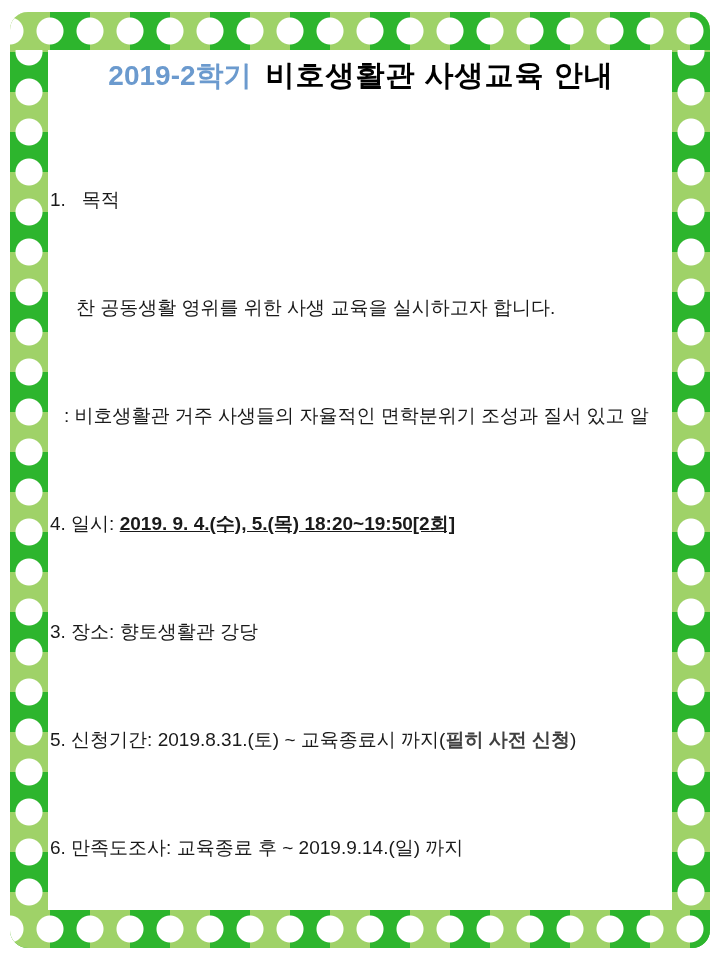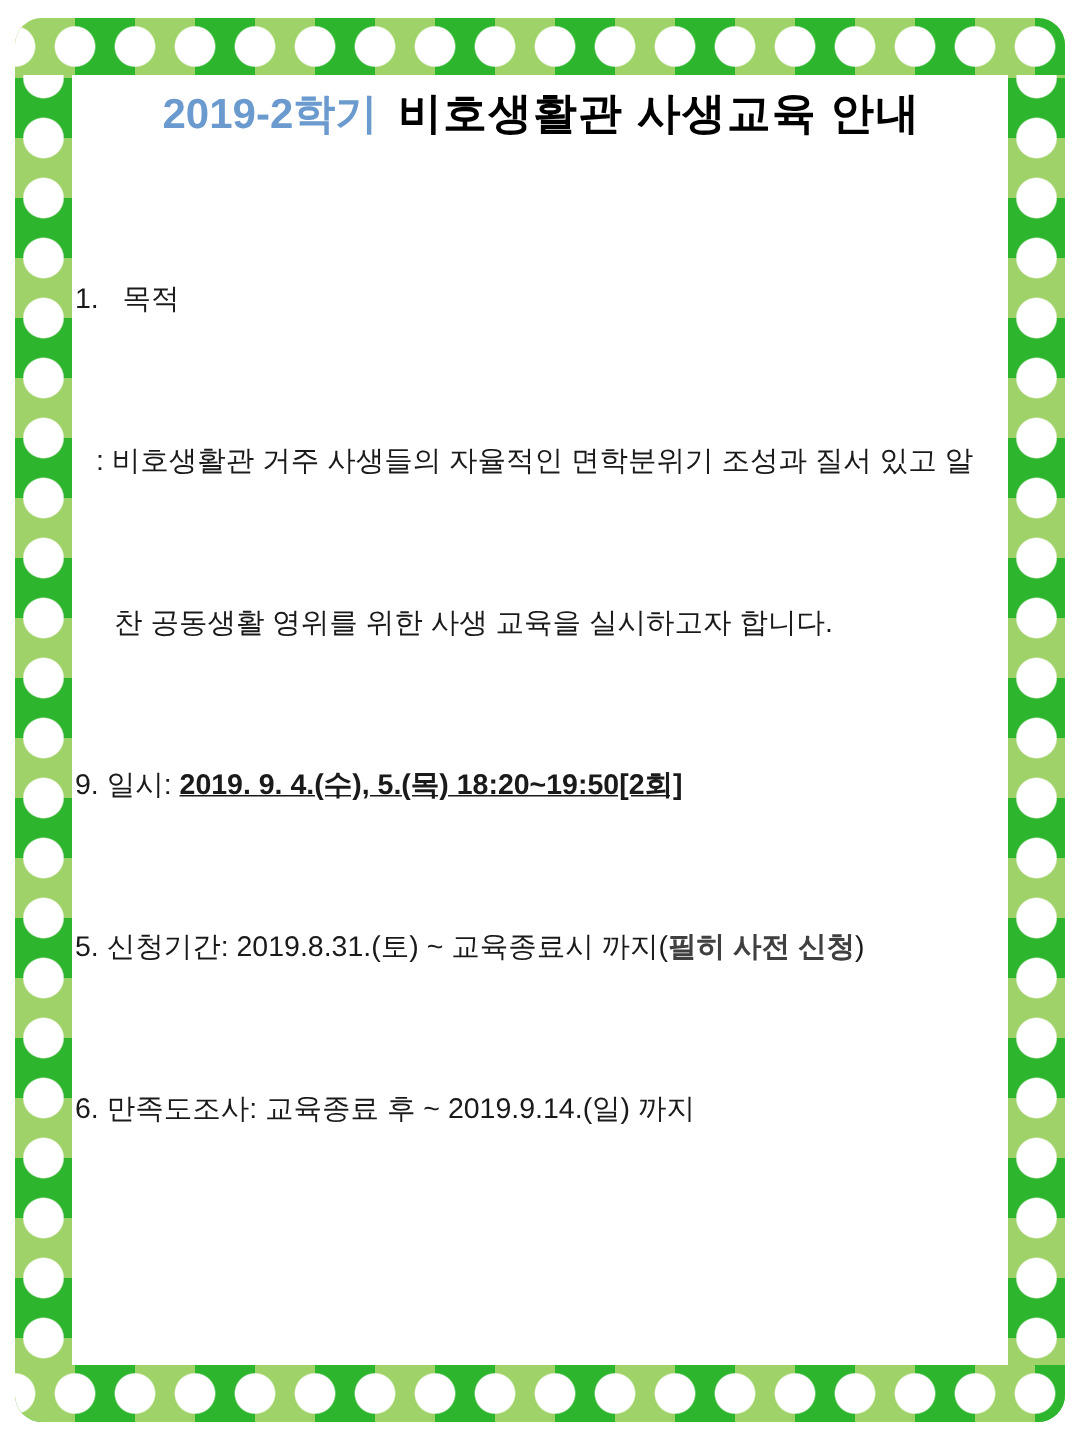--- a/index.html
+++ b/index.html
@@ -68,21 +68,22 @@
 
 <div class="content">
 
   <div class="title-row">
     <span class="title-semester">2019-2학기</span>
     <span class="title-main">비호생활관 사생교육 안내</span>
   </div>
 
   <div class="items">
     <span class="line">1.   목적</span>
+    <span class="line indent2">찬 공동생활 영위를 위한 사생 교육을 실시하고자 합니다.</span>
     <span class="line indent1">: 비호생활관 거주 사생들의 자율적인 면학분위기 조성과 질서 있고 알</span>
-    <span class="line indent2">찬 공동생활 영위를 위한 사생 교육을 실시하고자 합니다.</span>
-    <span class="line"><span>9. 일시: </span><span class="bold-underline">2019. 9. 4.(수), 5.(목) 18:20~19:50[2회]</span></span>
+    <span class="line"><span>4. 일시: </span><span class="bold-underline">2019. 9. 4.(수), 5.(목) 18:20~19:50[2회]</span></span>
+    <span class="line">3. 장소: 향토생활관 강당</span>
     <span class="line"><span>5. 신청기간: 2019.8.31.(토) ~ 교육종료시 까지(</span><span class="red-strong">필히 사전 신청</span><span>)</span></span>
     <span class="line">6. 만족도조사: 교육종료 후 ~ 2019.9.14.(일) 까지</span>
     
   </div>
 
 </div>
 
 </body></html>

